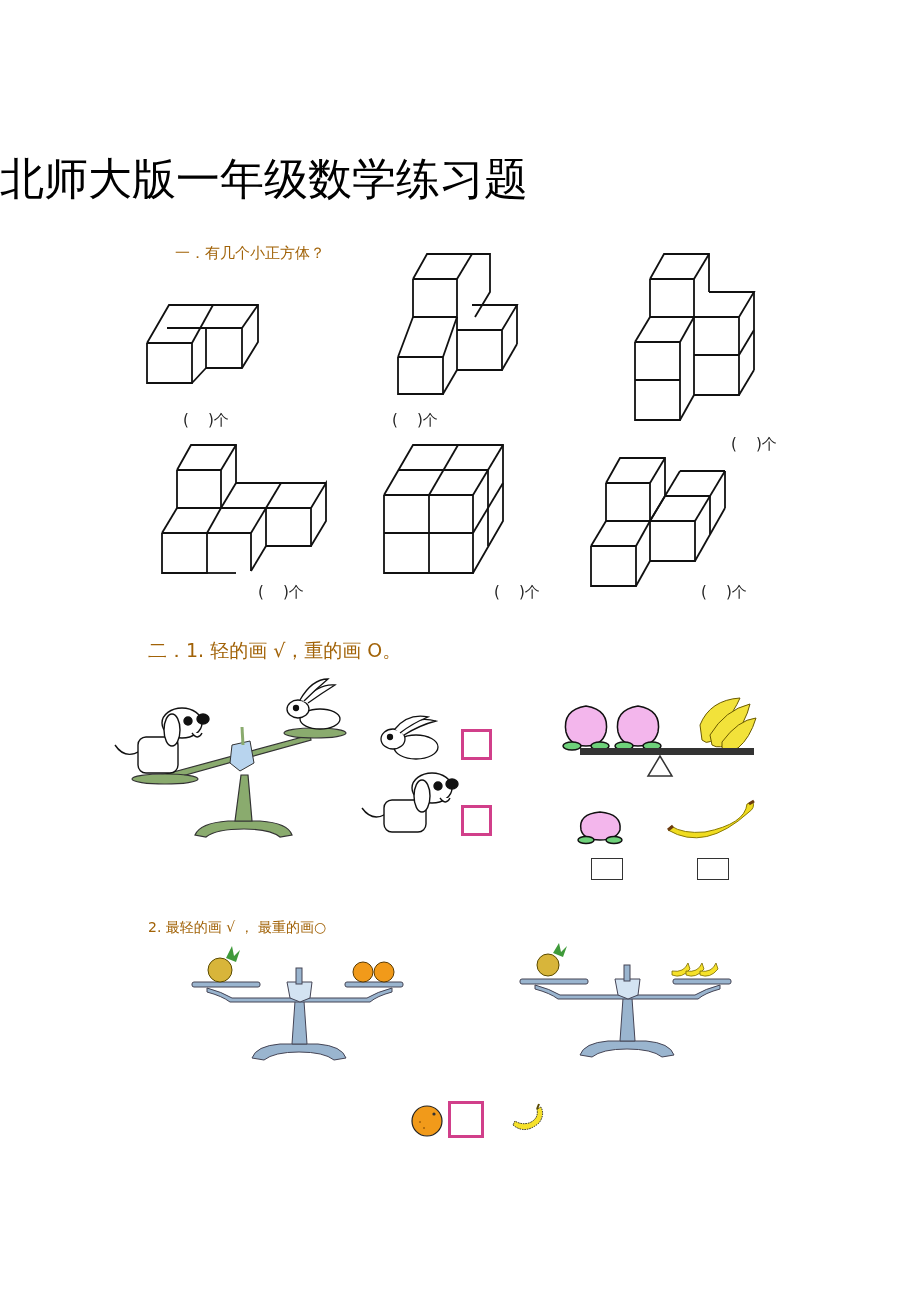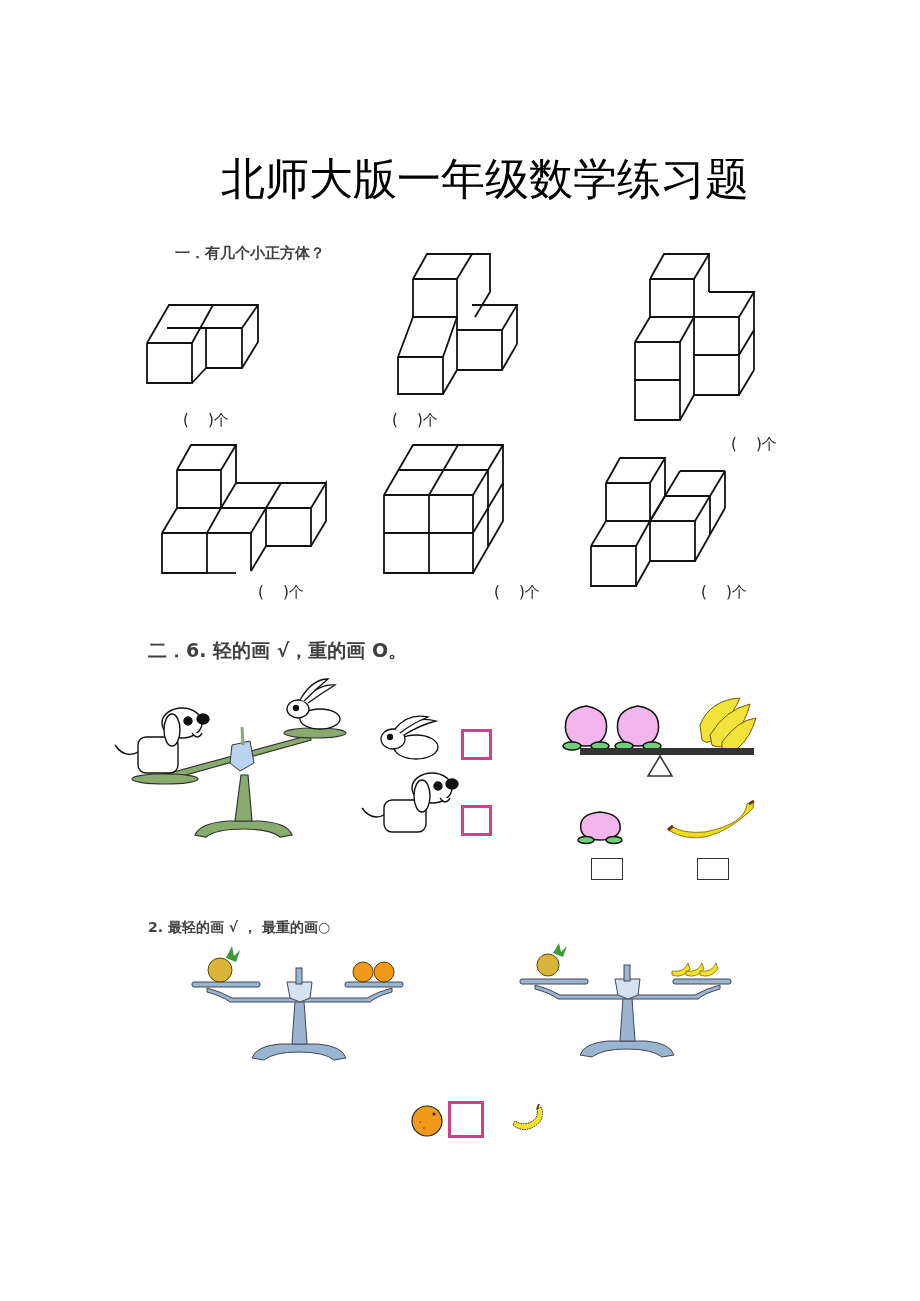--- a/index.html
+++ b/index.html
@@ -1,21 +1,21 @@
 <!DOCTYPE html>
 <html><head>
 <meta charset="utf-8">
 <style>
   html, body { margin: 0; padding: 0; background: #ffffff; }
   body { width: 920px; height: 1301px; position: relative; overflow: hidden;
          font-family: "DejaVu Serif", "Liberation Serif", serif; color: #000; }
   .abs { position: absolute; }
-  .title { left: 0; width: 749px; top: 150px; text-align: right; font-size: 44px;
+  .title { left: 0; width: 749px; top: 150px; text-align: left; font-size: 44px;
            font-family: "DejaVu Serif", "Liberation Serif", serif; letter-spacing: 0px; }
-  .qhead { font-family: "DejaVu Sans", "Liberation Sans", sans-serif; font-weight: bold; color: #404040; }
+  .qhead { font-family: "DejaVu Sans", "Liberation Sans", sans-serif; font-weight: normal; color: #a16207; }
   .q1 { left: 175px; top: 244px; font-size: 15px; }
   .q2 { left: 148px; top: 638px; font-size: 19px; }
   .q3 { left: 148px; top: 919px; font-size: 14px; }
   .blank { font-family: "DejaVu Sans", "Liberation Sans", sans-serif; font-size: 15px; color: #222; white-space: pre; }
   svg { position: absolute; overflow: visible; }
   .cube line, .cube polyline, .cube polygon { stroke: #111; stroke-width: 1.8; fill: none; }
   .answer-box-pink { border: 3px solid #d13f8a; background: #fff; box-sizing: border-box; }
   .answer-box-plain { border: 1.5px solid #333; background: #fff; box-sizing: border-box; }
 </style>
 </head>
@@ -115,21 +115,21 @@
   <line x1="60" y1="65" x2="90" y2="15"></line>
   <line x1="90" y1="15" x2="135" y2="15"></line>
   <line x1="75" y1="40" x2="120" y2="40"></line>
   <line x1="105" y1="65" x2="135" y2="15"></line>
   <line x1="120" y1="40" x2="120" y2="78"></line>
   <line x1="135" y1="15" x2="135" y2="52"></line>
   <line x1="105" y1="105" x2="135" y2="52"></line>
 </svg>
 <div class="abs blank" style="left:701px;top:583px;">(    )个</div>
 
-<div class="abs qhead q2">二．6. 轻的画 √，重的画 O。</div>
+<div class="abs qhead q2">二．1. 轻的画 √，重的画 O。</div>
 
 <svg style="left:110px;top:675px;" width="250" height="170" viewBox="0 0 250 170">
 
   <path d="M85,160 Q90,148 118,146 L150,146 Q178,148 182,160 L170,162 Q160,154 134,154 Q106,154 96,162 Z" fill="#8aab6e" stroke="#333" stroke-width="1.2"></path>
   <path d="M125,146 L131,100 L138,100 L142,146 Z" fill="#8aab6e" stroke="#333" stroke-width="1.2"></path>
 
   <path d="M45,102 L200,60 L201,65 L47,108 Z" fill="#8aab6e" stroke="#333" stroke-width="1.2"></path>
 
   <polygon points="122,70 140,66 144,88 130,96 120,88" fill="#b8d4ee" stroke="#333" stroke-width="1"></polygon>
   <line x1="132" y1="52" x2="133" y2="70" stroke="#8aab6e" stroke-width="3"></line>

